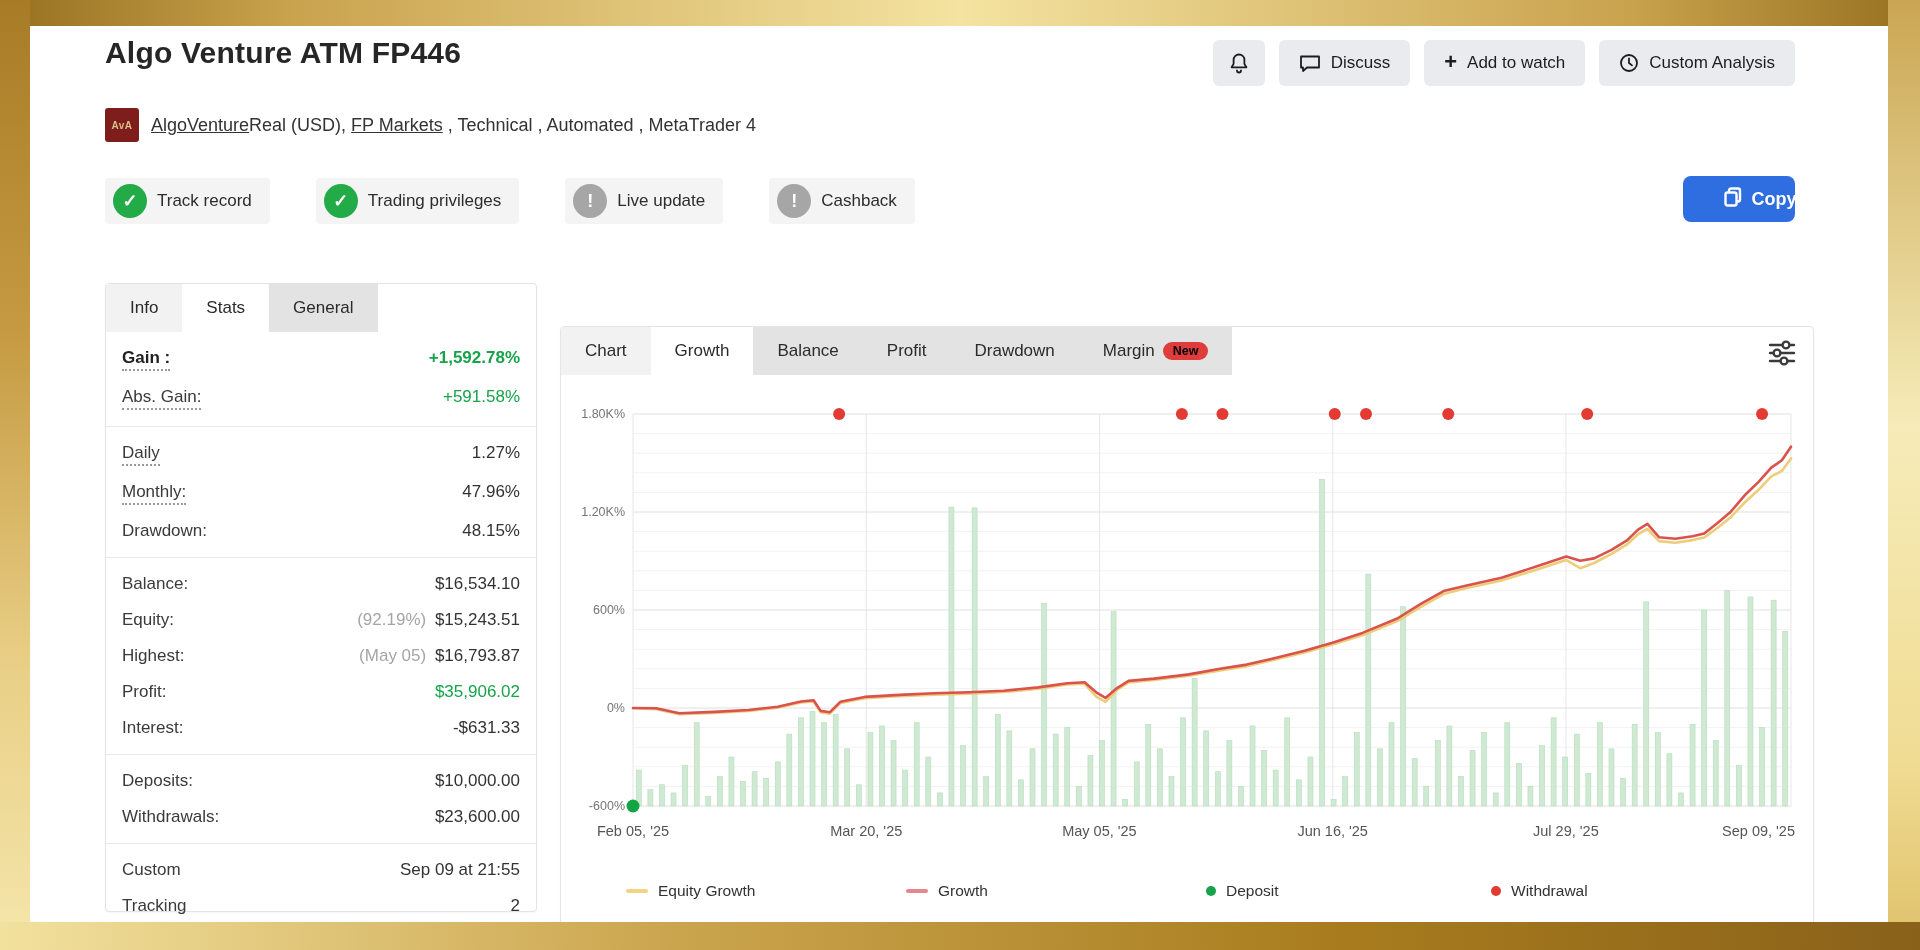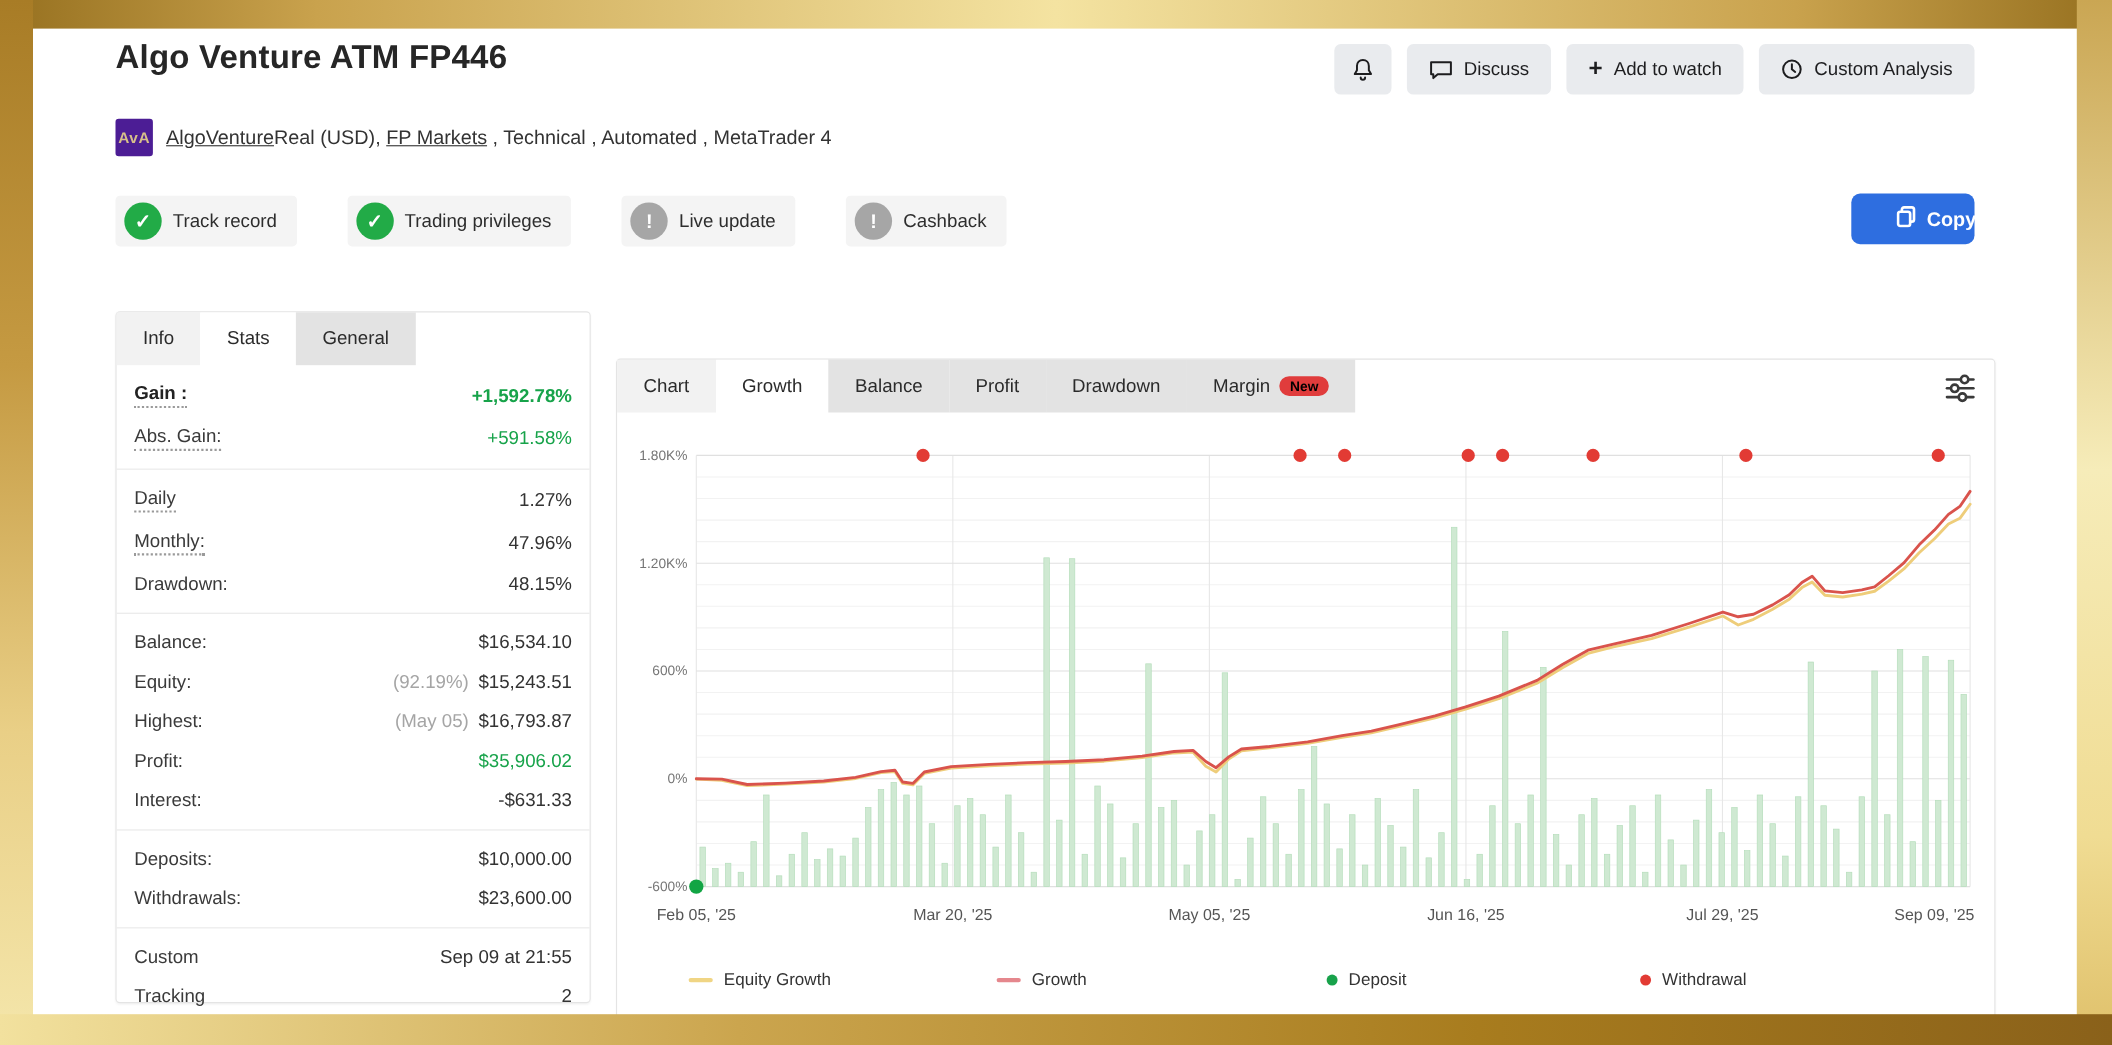--- a/index.html
+++ b/index.html
@@ -15,21 +15,21 @@
 
   
   .page-title{position:absolute;left:105px;top:36px;font-size:30px;font-weight:700;color:#262626;letter-spacing:.2px;}
   .actions{position:absolute;top:40px;left:1080px;width:715px;display:flex;justify-content:flex-end;gap:14px;}
   .action-btn{display:flex;align-items:center;gap:10px;height:46px;padding:0 20px;background:#e9ebee;border:none;border-radius:6px;font-family:inherit;font-size:17px;font-weight:500;color:#1d1d1f;cursor:pointer;}
   .action-btn.icon-only{padding:0 16px;}
   .action-btn .ic{display:flex;align-items:center;}
   .plus-glyph{font-size:22px;font-weight:700;line-height:1;margin-top:-2px;}
 
   .meta-row{position:absolute;left:105px;top:108px;display:flex;align-items:center;font-size:18px;color:#333;}
-  .logo-box{width:34px;height:34px;background:#4c1d95;border-radius:3px;display:flex;align-items:center;justify-content:center;color:#d8c08a;font-size:14px;font-weight:700;letter-spacing:.5px;margin-right:12px;}
+  .logo-box{width:34px;height:34px;background:#7f1d1d;border-radius:3px;display:flex;align-items:center;justify-content:center;color:#d8c08a;font-size:10px;font-weight:700;letter-spacing:.5px;margin-right:12px;}
   .meta-link{color:#333;text-decoration:underline;cursor:pointer;}
   .meta-plain{white-space:pre;color:#333;}
   .meta-row .vendor{margin-right:0;}
 
   .badges{position:absolute;left:105px;top:178px;display:flex;gap:46px;}
   .badge{display:flex;align-items:center;height:46px;background:#f4f4f4;border-radius:4px;padding:0 18px 0 8px;}
   .badge .circ{width:34px;height:34px;border-radius:50%;display:flex;align-items:center;justify-content:center;color:#fff;font-weight:700;font-size:18px;margin-right:10px;flex:0 0 auto;}
   .badge .circ.verified{background:#22ab47;}
   .badge .circ.warning{background:#a6a6a6;}
   .badge .blabel{font-size:17px;color:#2d2d2d;}
@@ -43,21 +43,21 @@
 
   .tabbar{display:flex;height:48px;}
   .tab{display:flex;align-items:center;gap:8px;padding:0 24px;font-size:17px;color:#2b2b2b;background:#e3e3e3;cursor:pointer;white-space:nowrap;}
   .tab.first{background:#f2f2f2;}
   .tab.active{background:#fff;font-weight:500;}
   .tab .new-pill{background:#e03c3c;color:#000000;font-size:12.5px;font-weight:700;padding:3px 10px;border-radius:11px;line-height:1;}
 
   
   .stat-group{padding:8px 0;}
   .stat-group + .stat-group{border-top:1px solid #e8e8e8;}
-  .stat-row{display:flex;justify-content:space-between;align-items:center;padding:8px 16px;font-size:17px;color:#3a3a3a;}
+  .stat-row{display:flex;justify-content:space-between;align-items:flex-start;padding:8px 16px;font-size:17px;color:#3a3a3a;}
   .stat-row .slabel{color:#3a3a3a;}
   .stat-row .slabel.dashed{border-bottom:2px dotted #9a9a9a;padding-bottom:1px;}
   .stat-row .slabel.bold{font-weight:700;color:#222;}
   .stat-row .sval{color:#333;text-align:right;}
   .stat-row .sval.green{color:#17a34a;}
   .stat-row .sval.bold{font-weight:700;}
   .stat-row .muted{color:#a5a5a5;margin-right:4px;}
 
   
   .chart-toolbar-icon{position:absolute;top:12px;right:16px;width:30px;height:28px;cursor:pointer;}

